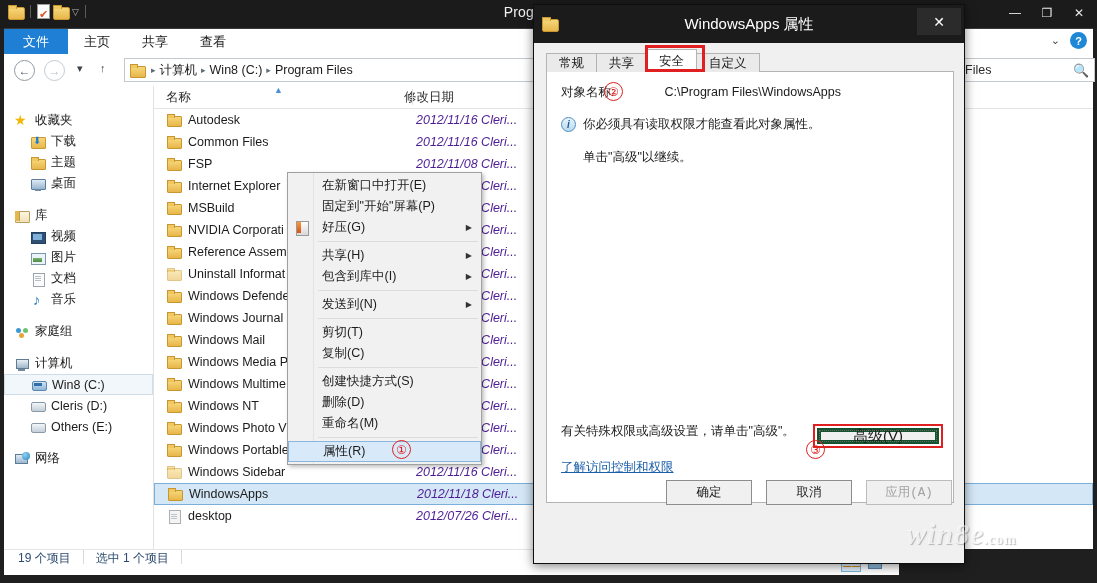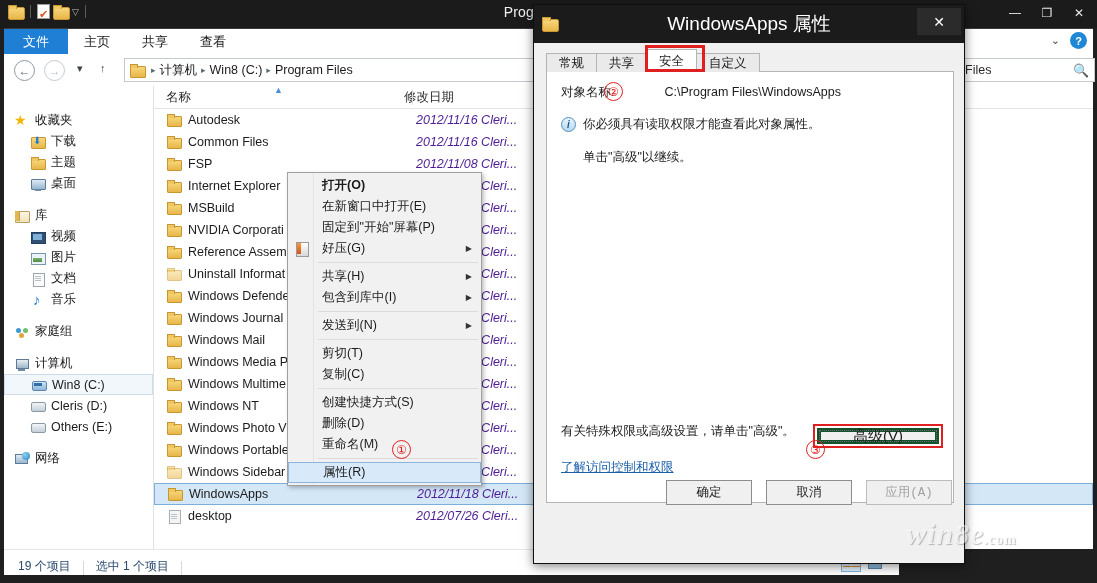--- a/index.html
+++ b/index.html
@@ -243,21 +243,21 @@
   }
   .fic-file::after{
     content:""; position:absolute;left:5px;top:6px;width:6px;height:1px;
     box-shadow:0 2px 0 #bcc4ca,0 4px 0 #bcc4ca; background:#bcc4ca;
   }
 
   
   #statusbar {
     position:absolute; left:4px; top:549px; width:895px; height:26px;
     background:#fff; border-top:1px solid #e6e6e6;
-    display:flex; align-items:flex-end; padding-left:14px; gap:0px;
+    display:flex; align-items:flex-start; padding-left:14px; gap:0px;
   }
   .st-text { font-size:12px; color:#2b4a6e; }
   .st-sep { width:1px;height:14px;background:#d9d9d9;margin:0 12px;}
   .view-btns { position:absolute; right:14px; top:4px; display:flex; gap:4px; }
   .vbtn { width:20px;height:18px;display:flex;align-items:center;justify-content:center;}
   .vbtn.active { border:1px solid #79b6e0; background:#e3f0fa; }
   .vb-glyph1 { font-size:11px; color:#d68a1e; letter-spacing:-1px;}
   .vb-glyph2 {
     width:14px;height:11px;background:linear-gradient(#cfe6f7,#7fb3d8);border:1px solid #5d87ad;
   }
@@ -308,21 +308,21 @@
     position:absolute; left:533px; top:4px; width:432px; height:560px;
     background:#f0f0f0; border:1px solid #0f0f0f;
     box-shadow: 0 2px 10px rgba(0,0,0,.5);
     z-index:50;
   }
   #dlg-title {
     height:38px; background:#1b1b1b; position:relative; display:flex; align-items:center;
   }
   #dlg-title .dfolder { position:absolute; left:8px; top:12px; }
   #dlg-title .dt-text {
-    width:100%; text-align:center; color:#ffffff; font-size:19px;
+    width:100%; text-align:center; color:#ffffff; font-size:15px;
   }
   #dlg-close {
     position:absolute; right:3px; top:3px; width:44px; height:27px;
     background:#2b2b2b; color:#fff; font-size:14px;
     display:flex; align-items:center; justify-content:center;
   }
   #dlg-body {
     position:absolute; left:4px; top:38px; width:424px; height:474px;
     background:#f0f0f0;
   }
@@ -700,23 +700,20 @@
         <span class="vbtn">
             <span class="vb-glyph2"></span>
           </span>
       </span>
     </div>
   </div>
 
   <div id="ctxmenu">
     <div class="gutter"></div>
 
-    <div class="mi bold">
-      <span class="milabel">打开(O)</span>
-    </div>
     <div class="mi">
       <span class="milabel">在新窗口中打开(E)</span>
     </div>
     <div class="mi">
       <span class="milabel">固定到"开始"屏幕(P)</span>
     </div>
     <div class="mi">
       <span class="mi-ico haozip"></span>
       <span class="milabel">好压(G)</span>
       <span class="sub">▶</span>

